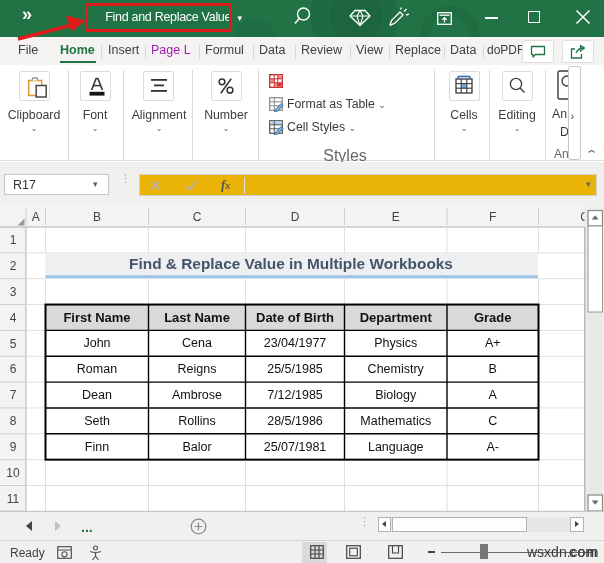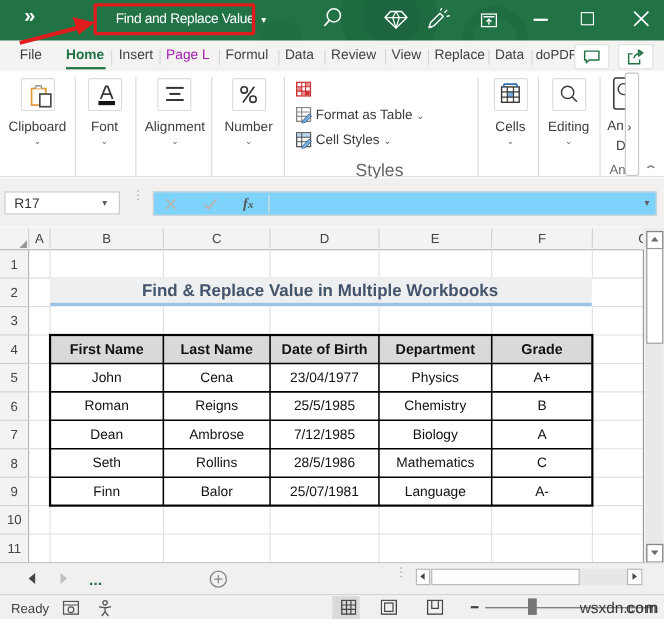--- a/index.html
+++ b/index.html
@@ -186,21 +186,21 @@
   <div class="abs" style="left:567.5px;top:1px;width:13px;height:94px;background:#fff;border:1px solid #c8c6c4;border-radius:3px;"></div>
   <div class="abs" style="left:570.5px;top:45px;font-size:11px;color:#3b3a39;">›</div>
   <div class="abs" style="left:587px;top:83px;font-size:11px;color:#605e5c;transform:scaleX(1.5);">⌃</div>
 </div>
 <div class="abs" style="left:0;top:162px;width:604px;height:44px;background:#f1f0ee;">
   <div class="abs" style="left:4px;top:12px;width:105px;height:21px;background:#fff;border:1px solid #c8c6c4;">
     <div class="abs" style="left:8px;top:3px;font-size:12.5px;color:#333;">R17</div>
     <div class="abs" style="left:88px;top:4px;font-size:9px;color:#605e5c;">▾</div>
   </div>
   <div class="abs" style="left:120px;top:14px;width:3px;height:16px;color:#a8a6a4;font-size:11px;letter-spacing:0;line-height:5px;">⋮</div>
-  <div class="abs" style="left:139px;top:11.5px;width:458px;height:22px;background:#7dd3fc;border:1px solid #d2d0ce;">
+  <div class="abs" style="left:139px;top:11.5px;width:458px;height:22px;background:#eab308;border:1px solid #d2d0ce;">
     <svg class="abs" style="left:10px;top:5px;" width="11" height="11" viewBox="0 0 11 11">
         <path d="M1 1 L10 10 M10 1 L1 10" stroke="#b5b3b1" stroke-width="1.6"></path>
       </svg>
     <svg class="abs" style="left:45px;top:5px;" width="13" height="11" viewBox="0 0 13 11">
         <path d="M1 6 L4.5 9.5 L12 1" fill="none" stroke="#b5b3b1" stroke-width="1.8"></path>
       </svg>
     <div class="abs" style="left:81px;top:2px;font-size:13px;color:#555;font-style:italic;font-family:'Liberation Serif',serif;font-weight:bold;">f<span style="font-size:10px;">x</span></div>
     <div class="abs" style="left:104px;top:2px;width:1px;height:17px;background:#e1dfdd;"></div>
   </div>
   <div class="abs" style="left:586px;top:17px;font-size:9px;color:#605e5c;">▾</div>

